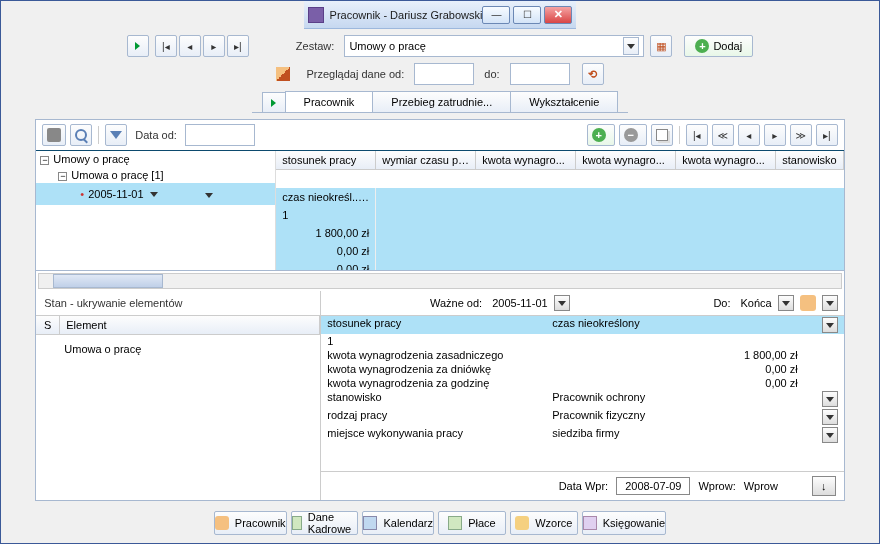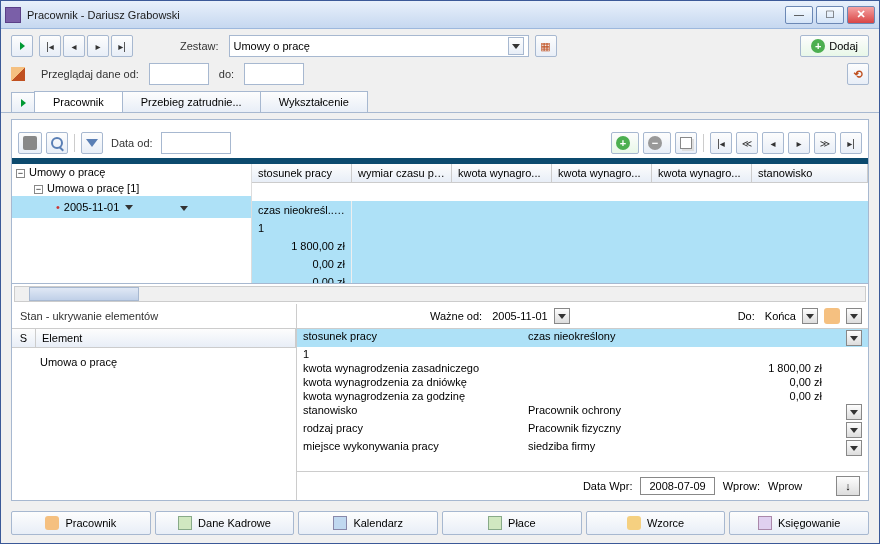--- a/index.html
+++ b/index.html
@@ -1,18 +1,18 @@
 <!DOCTYPE html>
 <html><head>
 <meta charset="utf-8">
 <style>
 * { box-sizing: border-box; margin: 0; padding: 0; font-family: Tahoma, Arial, sans-serif; font-size: 11px; }
 body { background: #d4e4f7; width: 880px; height: 544px; overflow: hidden; }
 
-.window { width: 880px; height: 544px; border: 1px solid #3b5998; background: #f0f0f0; display: flex; flex-direction: column; }
+.window { width: 880px; height: 544px; border: 1px solid #3b5998; background: #f0f0f0; display: flex; flex-direction: column; align-items: center; }
 .titlebar { height: 28px; background: linear-gradient(#e8f0fb, #c6d8f0); display: flex; align-items: center; padding: 0 4px; border-bottom: 1px solid #9db8dd; }
 .titlebar-icon { width: 16px; height: 16px; margin-right: 6px; background: #7a5fa8; border: 1px solid #5a3f88; }
 .titlebar-text { flex: 1; color: #1a1a1a; }
 .win-controls { display: flex; gap: 3px; }
 .win-btn { width: 28px; height: 18px; border: 1px solid #6b88b5; border-radius: 2px; display: flex; align-items: center; justify-content: center; cursor: pointer; }
 .win-min, .win-max { background: linear-gradient(#f7fbff, #d4e4f7); }
 .win-close { background: linear-gradient(#f5a3a3, #d94545); color: #fff; font-weight: bold; }
 
 .toolbar-row { display: flex; align-items: center; padding: 6px 10px; gap: 6px; background: #f0f0f0; }
 .btn { height: 22px; min-width: 22px; border: 1px solid #a7b8d0; background: linear-gradient(#fdfdfd, #e8eef7); border-radius: 2px; display: inline-flex; align-items: center; justify-content: center; cursor: pointer; padding: 0 4px; }
@@ -24,21 +24,21 @@
 .btn-green { background: linear-gradient(#fdfdfd,#e8f7e8); }
 .plus-icon { width:14px; height:14px; border-radius:50%; background:#4caf50; color:#fff; display:flex;align-items:center;justify-content:center; font-weight:bold; margin-right:4px;}
 .minus-icon { width:14px; height:14px; border-radius:50%; background:#999; color:#fff; display:flex;align-items:center;justify-content:center; font-weight:bold; margin-right:4px;}
 
 .tabs-row { display:flex; align-items:flex-end; padding: 0 10px; gap:0; border-bottom: 1px solid #a7b8d0; background:#f0f0f0;}
 .play-tab { width:24px; height:20px; border:1px solid #a7b8d0; border-bottom:none; background:linear-gradient(#fdfdfd,#e8eef7); display:flex;align-items:center;justify-content:center;}
 .tab { padding: 4px 18px; border: 1px solid #a7b8d0; border-bottom:none; background:linear-gradient(#fdfdfd,#e8eef7); cursor:pointer; margin-left:-1px;}
 .tab.active { background:#fff; font-weight:normal;}
 
 .main-panel { margin:6px 10px; border:1px solid #a7b8d0; background:#fff; flex:1; display:flex; flex-direction:column; min-height:0;}
-.panel-toolbar { display:flex; align-items:center; padding:4px 6px; gap:4px; border-bottom:6px solid #0c4a6e;margin-top:8px;}
+.panel-toolbar { display:flex; align-items:center; padding:4px 6px; gap:4px; border-bottom:1px solid #0c4a6e;}
 .sep { width:1px; height:18px; background:#ccc; margin:0 2px;}
 
 .grid-area { display:flex; height:120px; border-bottom:1px solid #a7b8d0;}
 .tree-pane { width:240px; border-right:1px solid #ddd; overflow:auto;}
 .tree-item { padding:2px 4px; white-space:nowrap;}
 .tree-item.indent1 { padding-left:22px;}
 .tree-item.indent2 { padding-left:40px;}
 .tree-item.sel { background:#aee1f7;}
 .tree-toggle { display:inline-block; width:9px; height:9px; border:1px solid #888; text-align:center; line-height:7px; margin-right:4px; font-size:9px;}
 .date-cell { display:inline-flex; align-items:center; background:#aee1f7; padding:0 4px; height:18px;}

